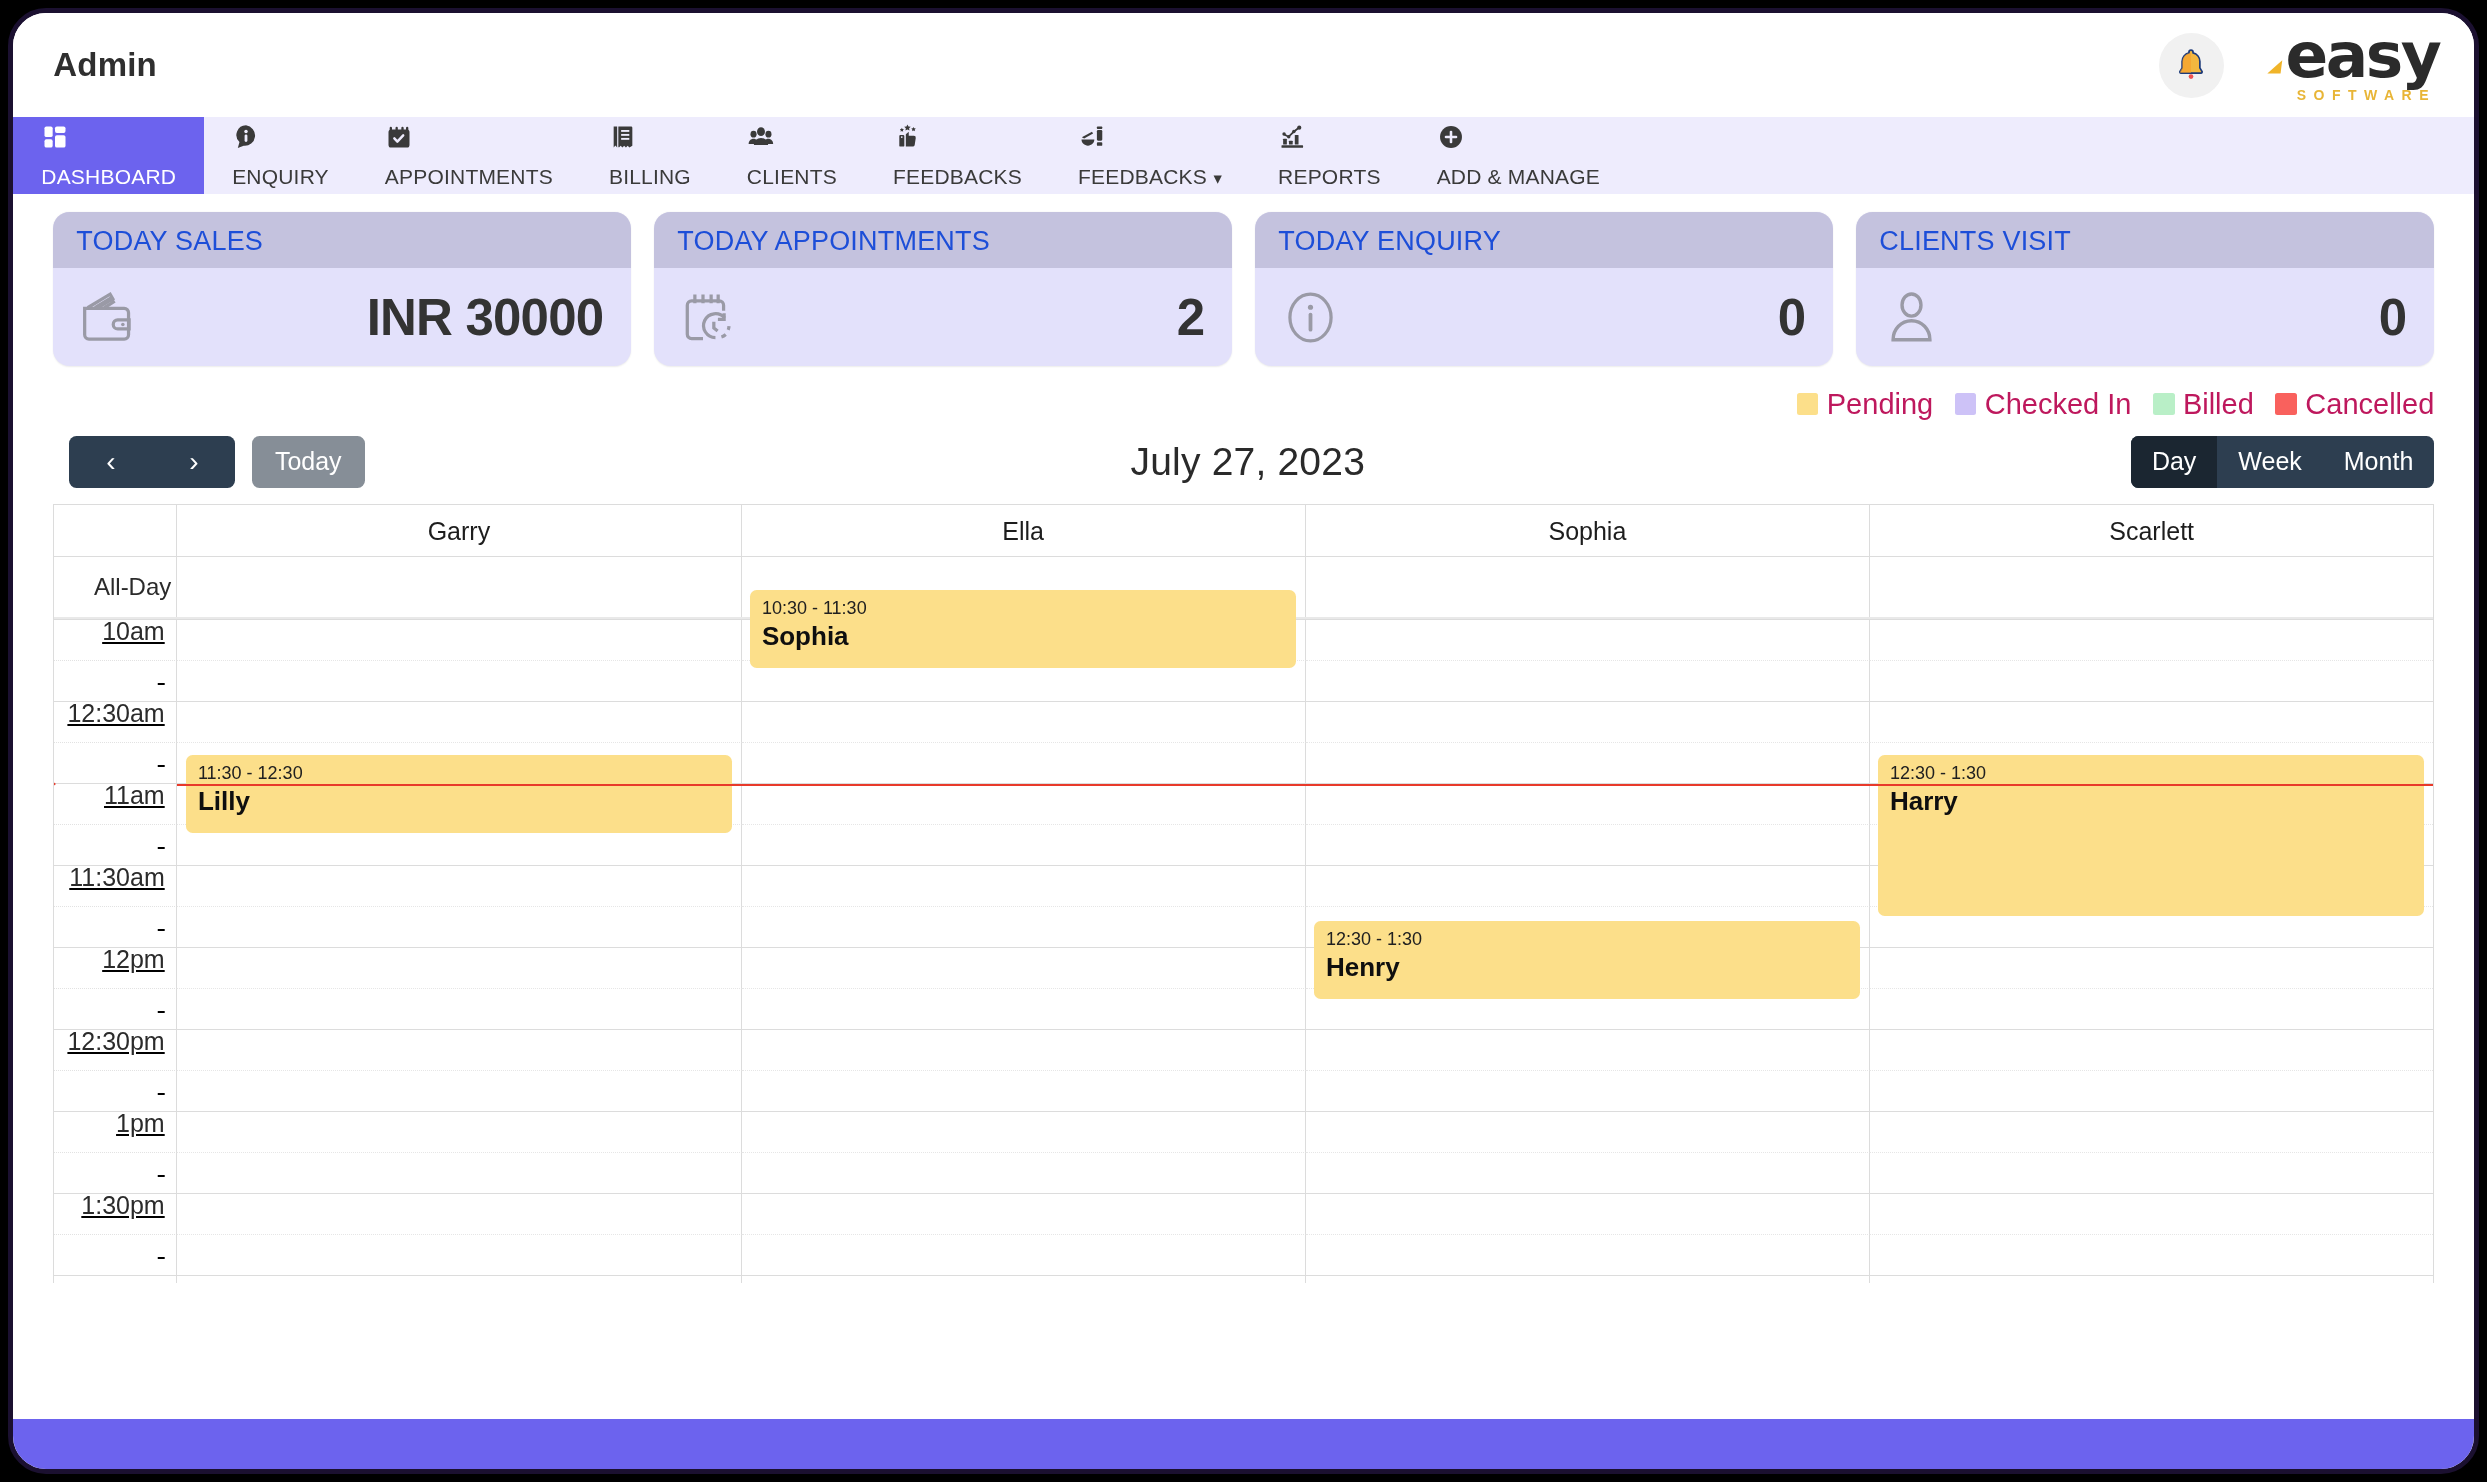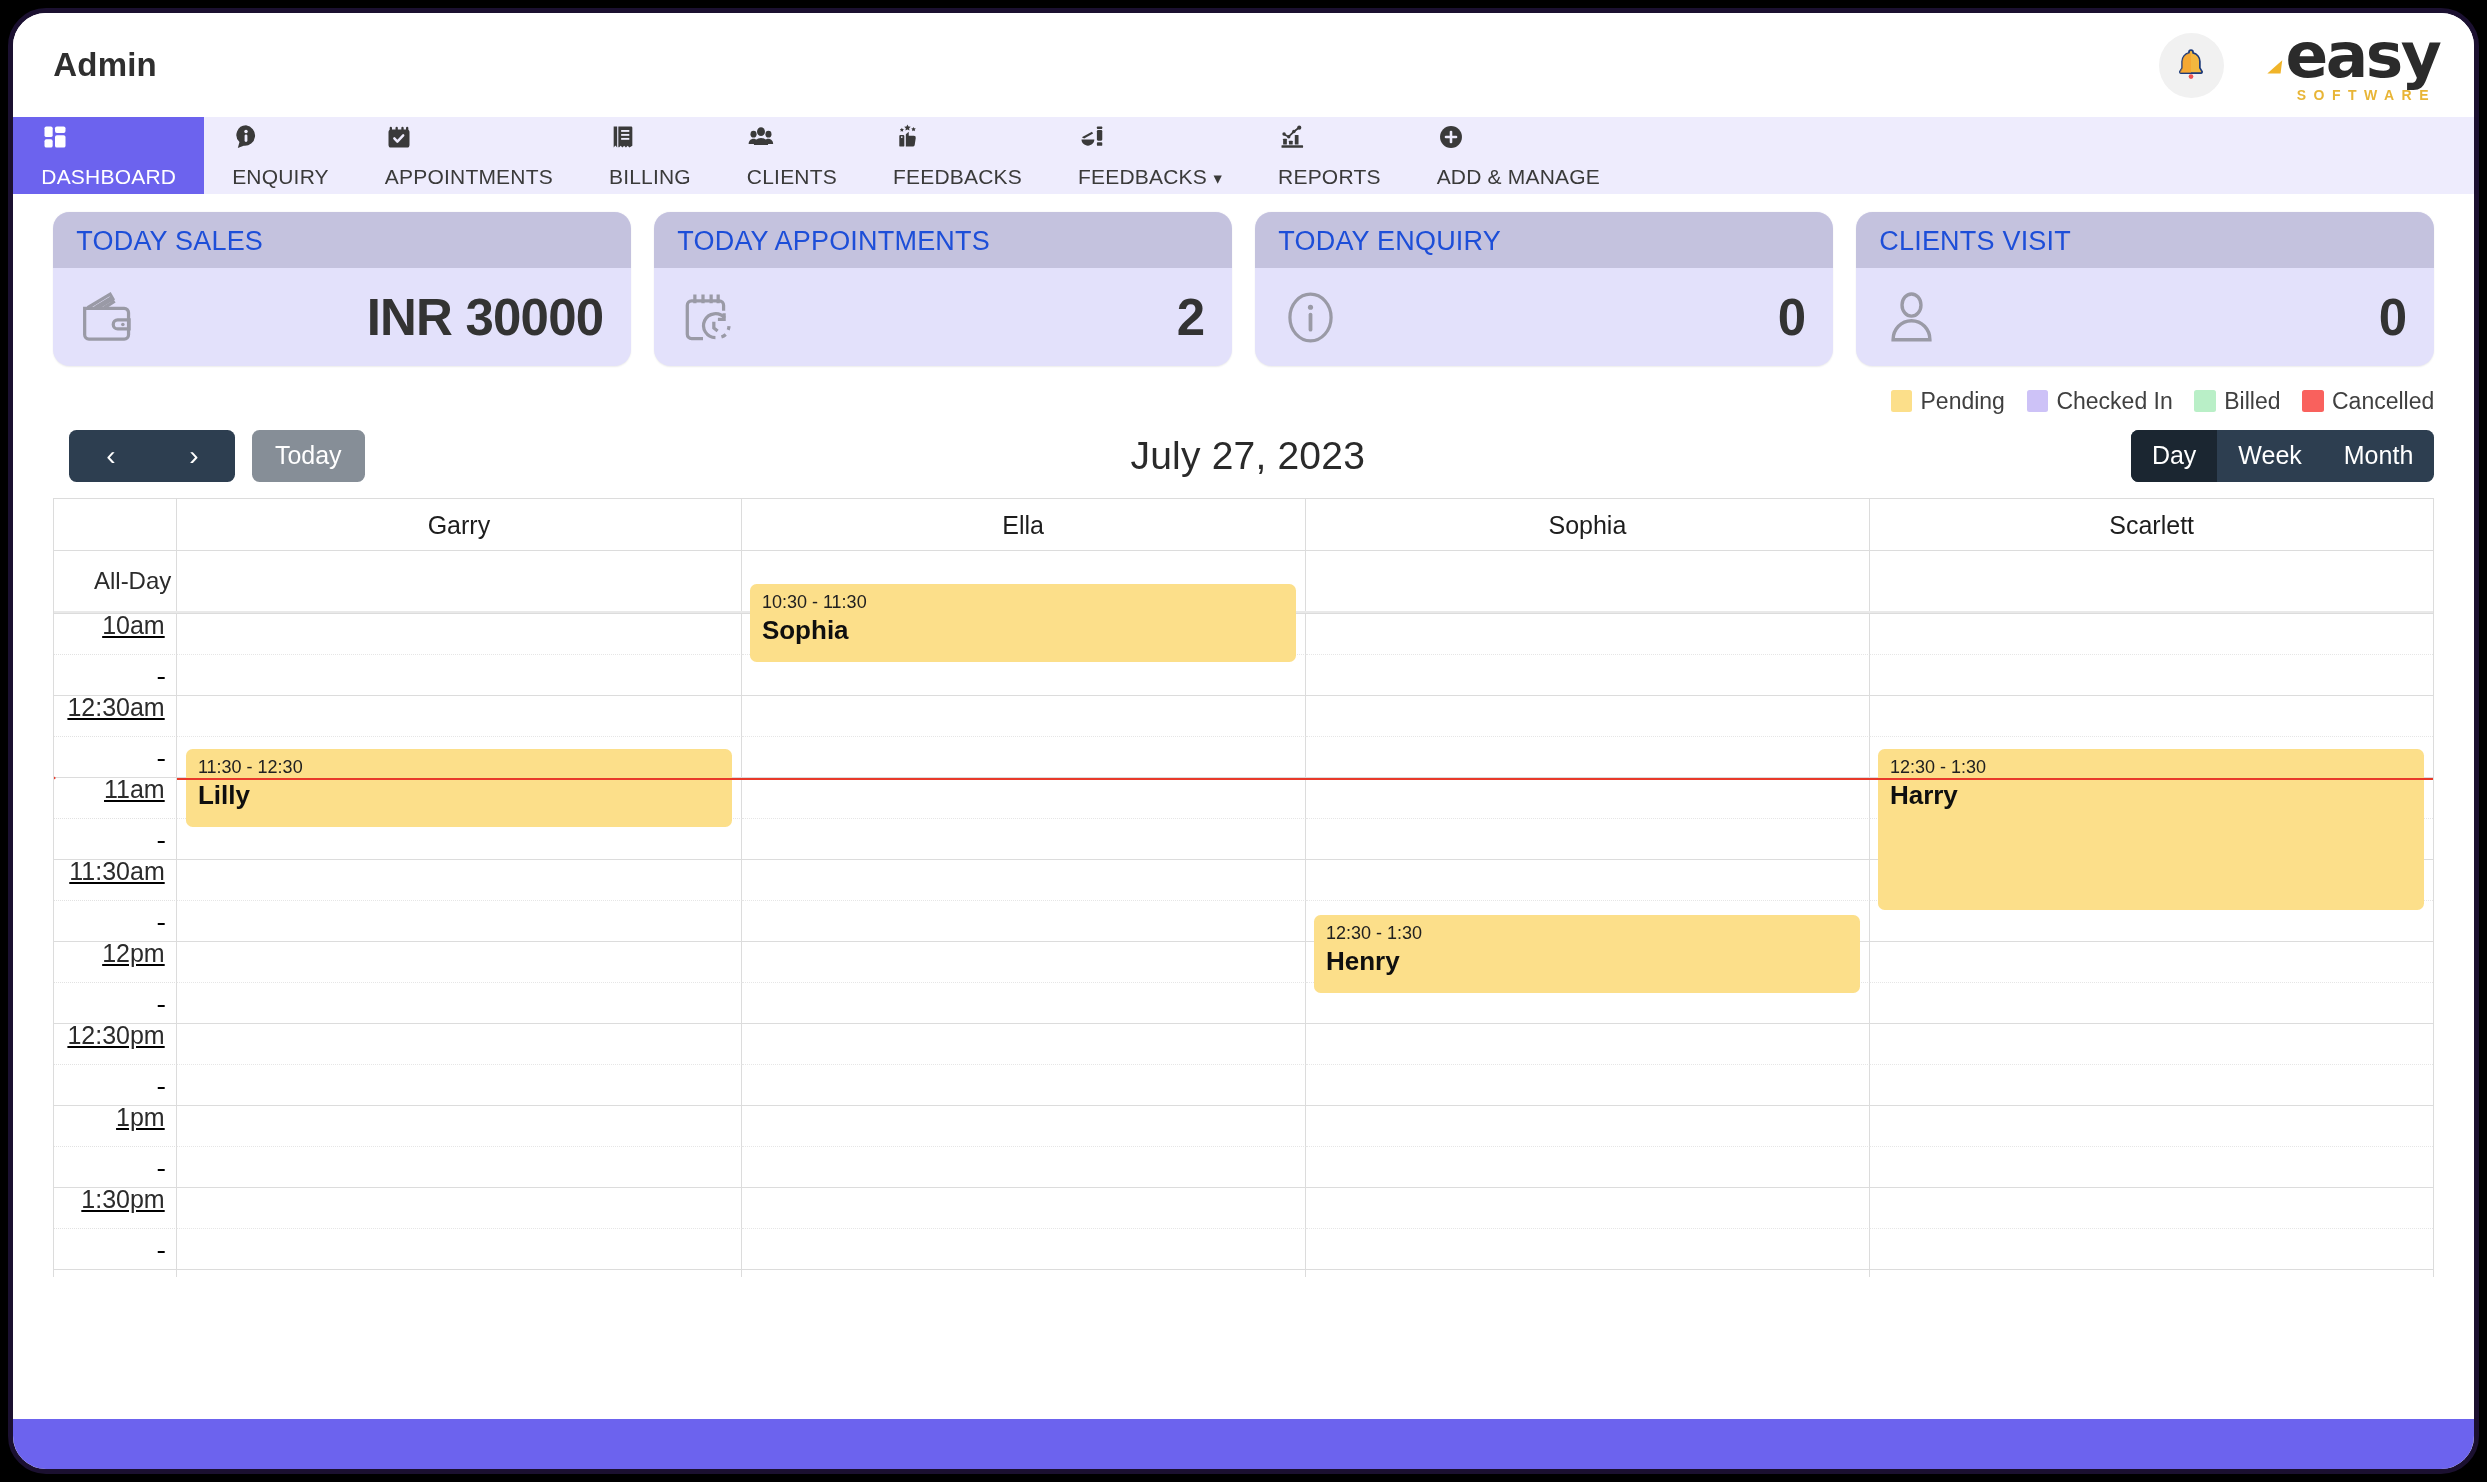--- a/index.html
+++ b/index.html
@@ -98,21 +98,21 @@
     font-size: 51px; font-weight: bold; color: #333333;
     letter-spacing: -0.8px;
   }
   
   #legend {
     display: flex; justify-content: flex-end; align-items: center;
     gap: 21.6px; padding: 15px 40px 0 0; margin-top: 6.6px;
   }
   .legend-item { display: flex; align-items: center; gap: 8.3px; }
   .legend-swatch { width: 21.6px; height: 21.6px; border-radius: 2.5px; }
-  .legend-label { font-size: 23px; color: #404040; }
+  .legend-label { font-size: 29px; color: #be185d; }
   
   #cal-toolbar {
     display: flex; align-items: center; justify-content: space-between;
     padding: 15px 40px 16.6px 56px;
   }
   #toolbar-left { display: flex; align-items: center; gap: 16.6px; }
   #prevnext {
     background: #2d3e50; border-radius: 7.5px;
     display: flex; align-items: center;
     height: 52px; width: 166px;

